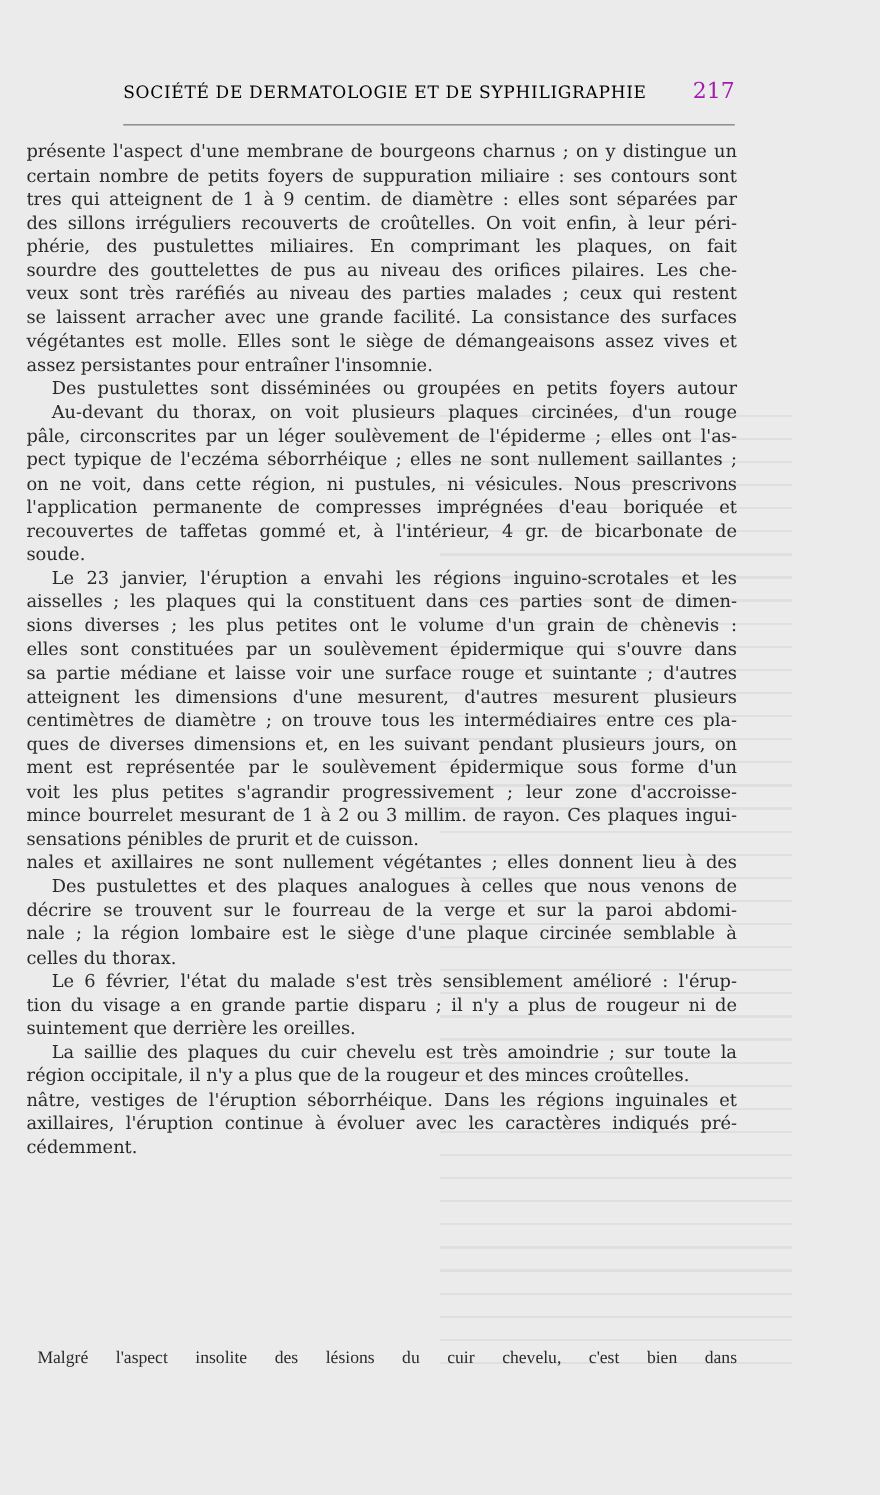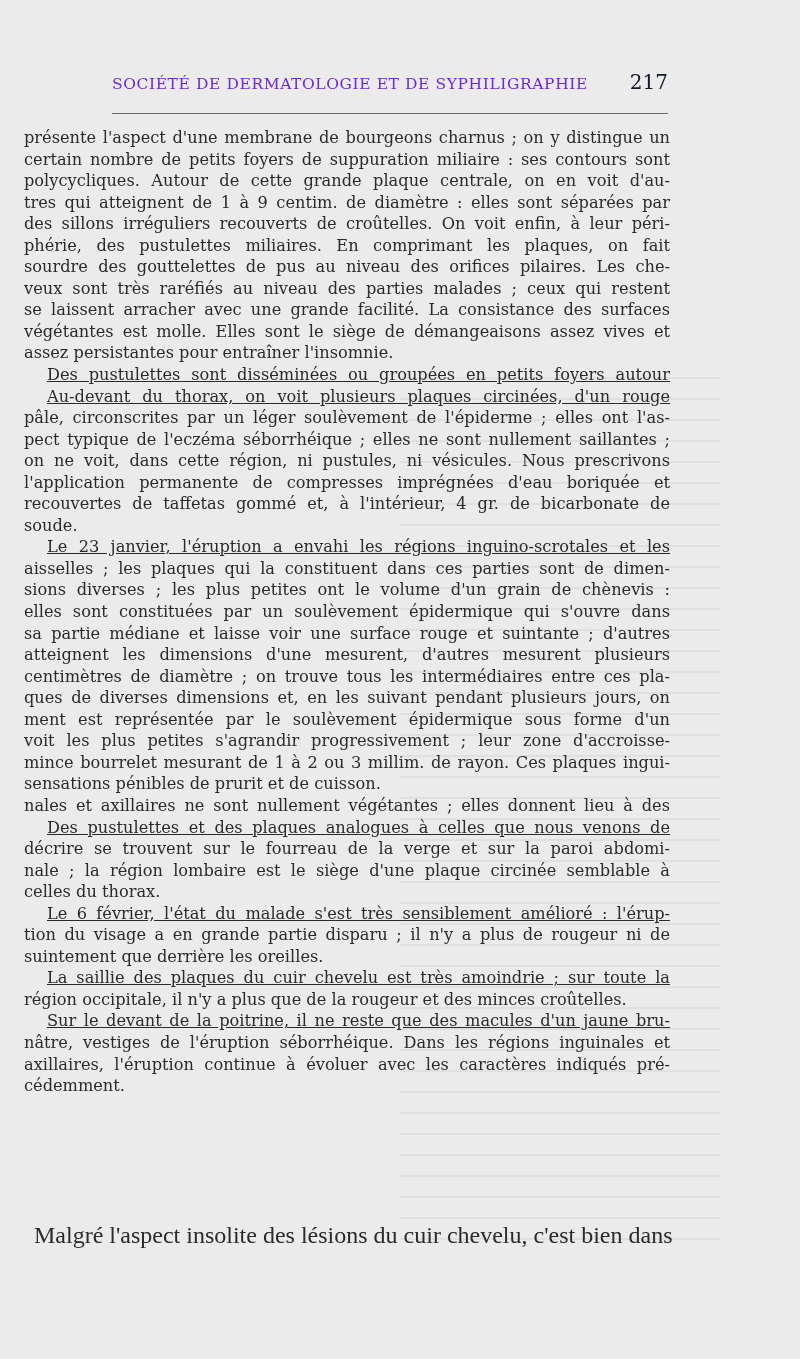--- a/index.html
+++ b/index.html
@@ -8,35 +8,35 @@
     background: #eaeaea;
     font-family: "DejaVu Serif", "Liberation Serif", serif;
     color: #2a2a2a;
     position: relative;
   }
   .page { position: absolute; left: 0; top: 0; width: 800px; height: 1359px; background: #ebebeb; }
   .running-head {
     position: absolute; left: 112px; top: 70px; width: 556px; height: 28px;
     display: flex; justify-content: space-between; align-items: baseline;
   }
-  .head-title { font-size: 15.5px; letter-spacing: 0.6px; color: #6d28d9; }
-  .head-page { font-size: 20px; color: #0f172a; }
+  .head-title { font-size: 15.5px; letter-spacing: 0.6px; color: #000000; }
+  .head-page { font-size: 20px; color: #a21caf; }
   .head-rule { position: absolute; left: 112px; top: 113px; width: 556px; height: 1px; background: #6a6a6a; }
   .body-text {
     position: absolute; left: 24px; top: 127px; width: 646px;
     font-size: 16.2px; line-height: 21.55px;
     text-align: justify;
   }
   .line { display: block; white-space: nowrap; text-align-last: justify; text-align: justify; height: 21.55px; }
   .line.last { text-align-last: left; }
-  .line.indent { padding-left: 23px; text-decoration: underline; }
+  .line.indent { padding-left: 23px; }
   .final {
     position: absolute; left: 34px; top: 1223px; width: 636px;
     font-family: "Liberation Serif", "DejaVu Serif", serif;
-    font-size: 24px; line-height: 24px;
+    font-size: 16px; line-height: 24px;
     text-align: justify; text-align-last: justify; white-space: nowrap; color: #2a2a2a;
   }
   .show-through {
     position: absolute; left: 400px; top: 360px; width: 320px; height: 880px;
     opacity: 0.05; pointer-events: none;
     background: repeating-linear-gradient(0deg, #000 0 2px, transparent 2px 21px);
   }
 </style>
 </head>
 <body>
@@ -47,21 +47,20 @@
   <div class="running-head">
     <span class="head-title">SOCIÉTÉ DE DERMATOLOGIE ET DE SYPHILIGRAPHIE</span>
     <span class="head-page">217</span>
   </div>
   <div class="head-rule"></div>
 
   <div class="body-text" id="body-text">
       <div>
         <span class="line">présente l'aspect d'une membrane de bourgeons charnus ; on y distingue un</span>
         <span class="line">certain nombre de petits foyers de suppuration miliaire : ses contours sont</span>
-        <span class="line">polycycliques. Autour de cette grande plaque centrale, on en voit d'au-</span>
         <span class="line">tres qui atteignent de 1 à 9 centim. de diamètre : elles sont séparées par</span>
         <span class="line">des sillons irréguliers recouverts de croûtelles. On voit enfin, à leur péri-</span>
         <span class="line">phérie, des pustulettes miliaires. En comprimant les plaques, on fait</span>
         <span class="line">sourdre des gouttelettes de pus au niveau des orifices pilaires. Les che-</span>
         <span class="line">veux sont très raréfiés au niveau des parties malades ; ceux qui restent</span>
         <span class="line">se laissent arracher avec une grande facilité. La consistance des surfaces</span>
         <span class="line">végétantes est molle. Elles sont le siège de démangeaisons assez vives et</span>
         <span class="line last">assez persistantes pour entraîner l'insomnie.</span>
       </div>
       <div>
@@ -100,21 +99,20 @@
       <div>
         <span class="line indent">Le 6 février, l'état du malade s'est très sensiblement amélioré : l'érup-</span>
         <span class="line">tion du visage a en grande partie disparu ; il n'y a plus de rougeur ni de</span>
         <span class="line last">suintement que derrière les oreilles.</span>
       </div>
       <div>
         <span class="line indent">La saillie des plaques du cuir chevelu est très amoindrie ; sur toute la</span>
         <span class="line last">région occipitale, il n'y a plus que de la rougeur et des minces croûtelles.</span>
       </div>
       <div>
-        <span class="line indent">Sur le devant de la poitrine, il ne reste que des macules d'un jaune bru-</span>
         <span class="line">nâtre, vestiges de l'éruption séborrhéique. Dans les régions inguinales et</span>
         <span class="line">axillaires, l'éruption continue à évoluer avec les caractères indiqués pré-</span>
         <span class="line last">cédemment.</span>
       </div>
     </div>
 
   <div class="final">Malgré l'aspect insolite des lésions du cuir chevelu, c'est bien dans</div>
 </div>
 
 </body></html>

